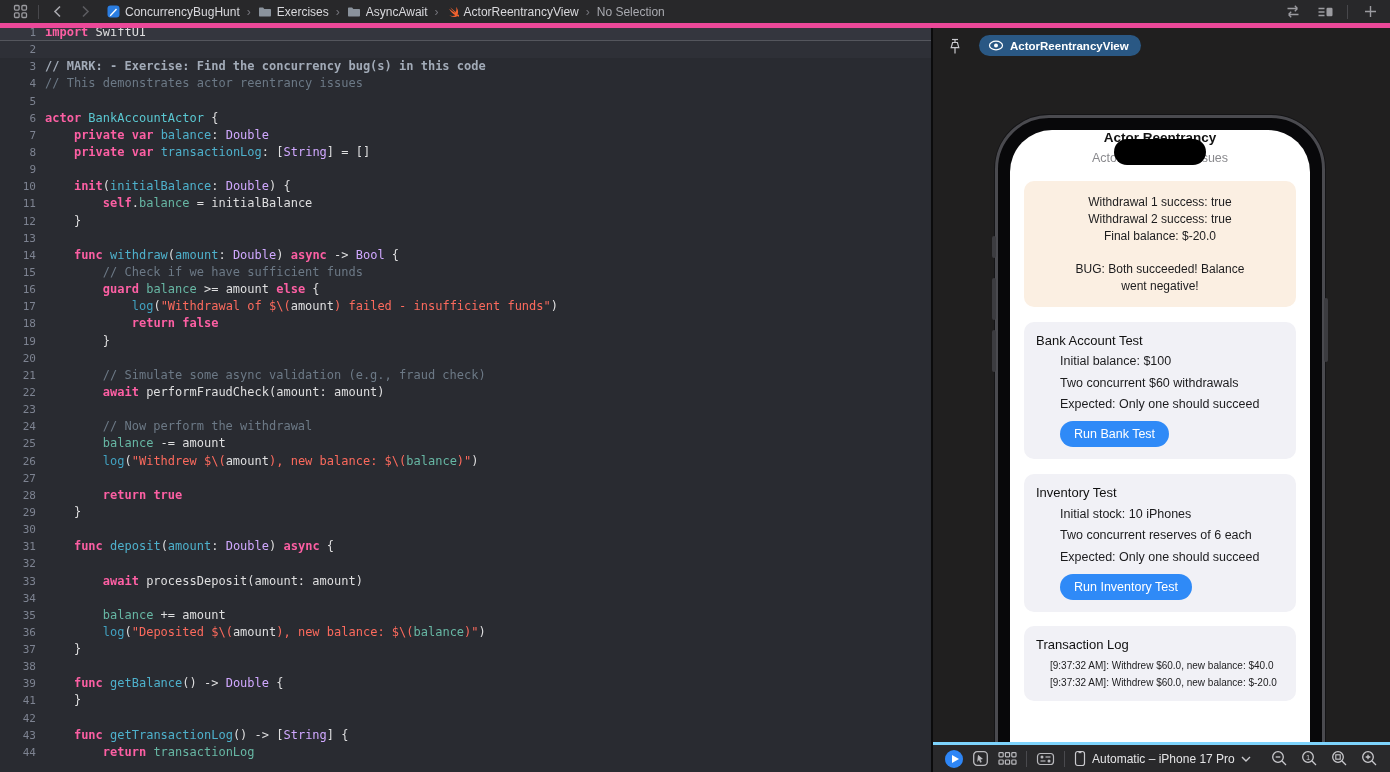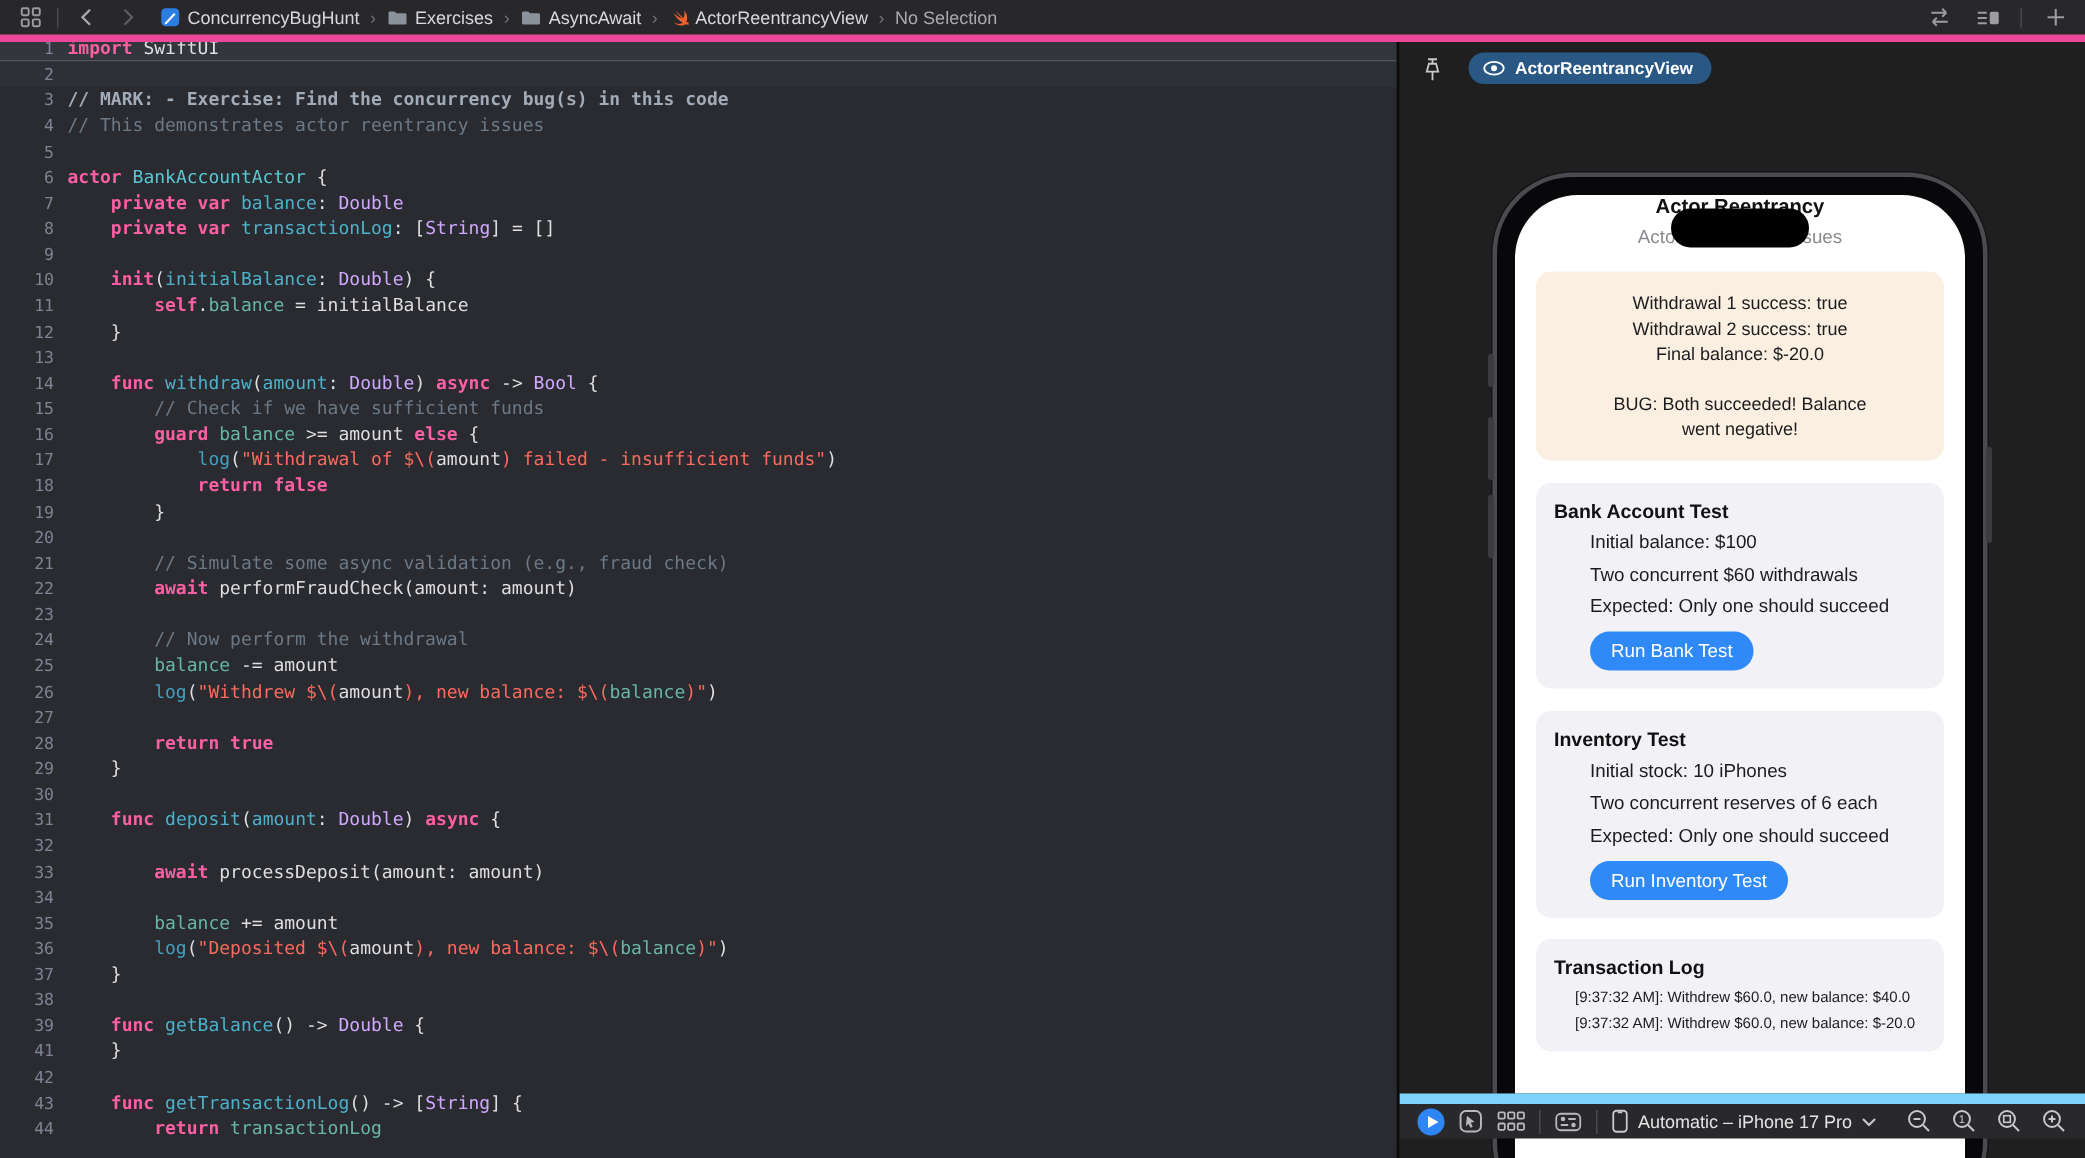--- a/index.html
+++ b/index.html
@@ -75,35 +75,35 @@
   .island { position:absolute; top:9px; left:50%; transform:translateX(-50%); width:92px; height:26px; background:#000; border-radius:14px; }
   .app-title { text-align:center; font-size:13.5px; font-weight:bold; color:#111; }
   .app-subtitle { text-align:center; margin-top:6px; font-size:12.5px; color:#8a8a8e; }
   .result-box {
     margin:16px 14px 0; background:#fbefe2; border-radius:10px;
     padding:13px 10px 12px; text-align:center; font-size:12px; line-height:16.8px; color:#1c1c1e;
   }
   .result-line.blank { height:16.8px; }
   .result-line.bugline { max-width:176px; margin:0 auto; }
   .test-card { margin:15px 14px 0; background:#f1f1f6; border-radius:10px; padding:11px 12px 12px; }
-  .card-title { font-size:13px; font-weight:bold; color:#111; }
+  .card-title { font-size:13px; font-weight:normal; color:#111; }
   .card-line { margin:5.5px 0 0 24px; font-size:12.5px; line-height:16px; color:#1c1c1e; }
   .card-btn {
     display:inline-block; margin:9px 0 0 24px; background:#2f8af7; color:#fff;
     font-size:12.5px; line-height:16px; padding:5px 14px; border-radius:15px; border:none; cursor:pointer;
     font-family:"Liberation Sans",sans-serif;
   }
   .log-card { margin:14px 14px 0; background:#f1f1f6; border-radius:10px; padding:11px 12px 12px; }
   .log-entry { margin:4px 0 0 14px; font-size:10px; line-height:13px; color:#1c1c1e; }
   .log-entry:first-of-type { margin-top:7px; }
 
   
   .preview-toolbar {
-    position:absolute; left:0; right:0; bottom:13px; height:30px; background:#29292b;
-    border-top:7px solid #7dd3fc; display:flex; align-items:center; padding:0 12px; gap:9px; z-index:5;
+    position:absolute; left:0; right:0; bottom:0; height:30px; background:#29292b;
+    border-top:3px solid #7dd3fc; display:flex; align-items:center; padding:0 12px; gap:9px; z-index:5;
   }
   .pt-icon { display:flex; align-items:center; justify-content:center; cursor:default; }
   .play-btn { width:18px; height:18px; border-radius:50%; background:#2e86f6; display:flex; align-items:center; justify-content:center; }
   .play-tri { width:0; height:0; border-left:7px solid #fff; border-top:4.5px solid transparent; border-bottom:4.5px solid transparent; margin-left:2px; }
   .pt-sep { width:1px; height:16px; background:#4a4a4e; }
   .device-select { display:flex; align-items:center; gap:6px; color:#e4e4e6; font-size:12px; cursor:default; }
   .zoom-group { margin-left:auto; display:flex; align-items:center; gap:13px; }
 </style>
 </head>
 <body>

